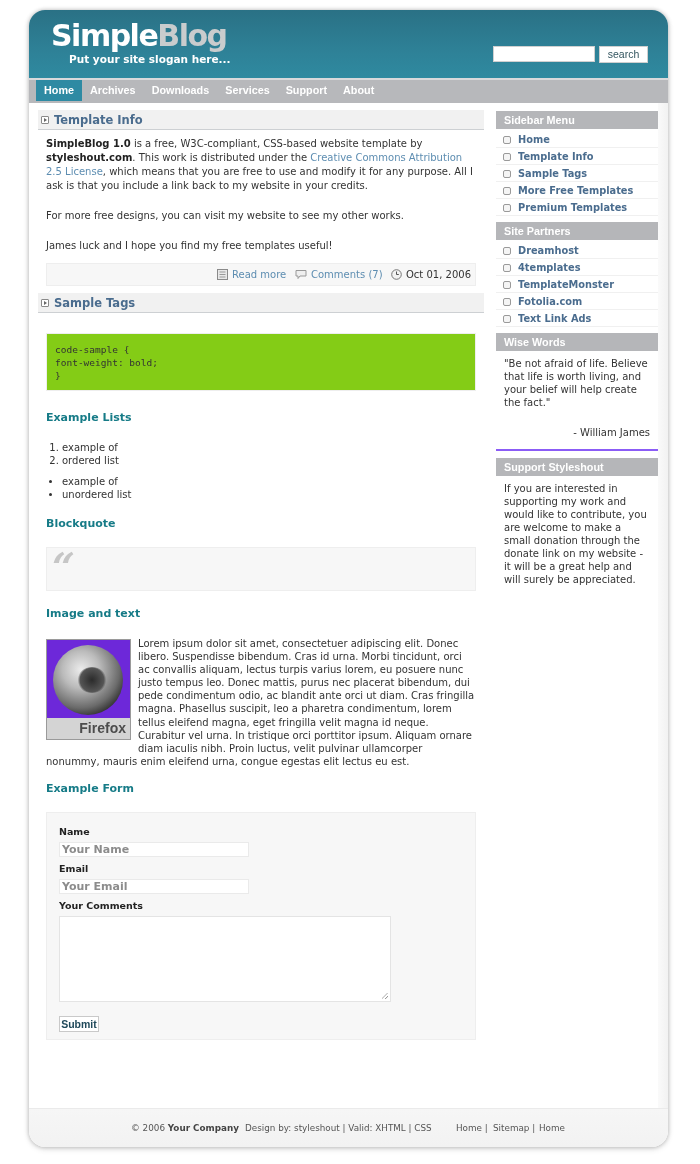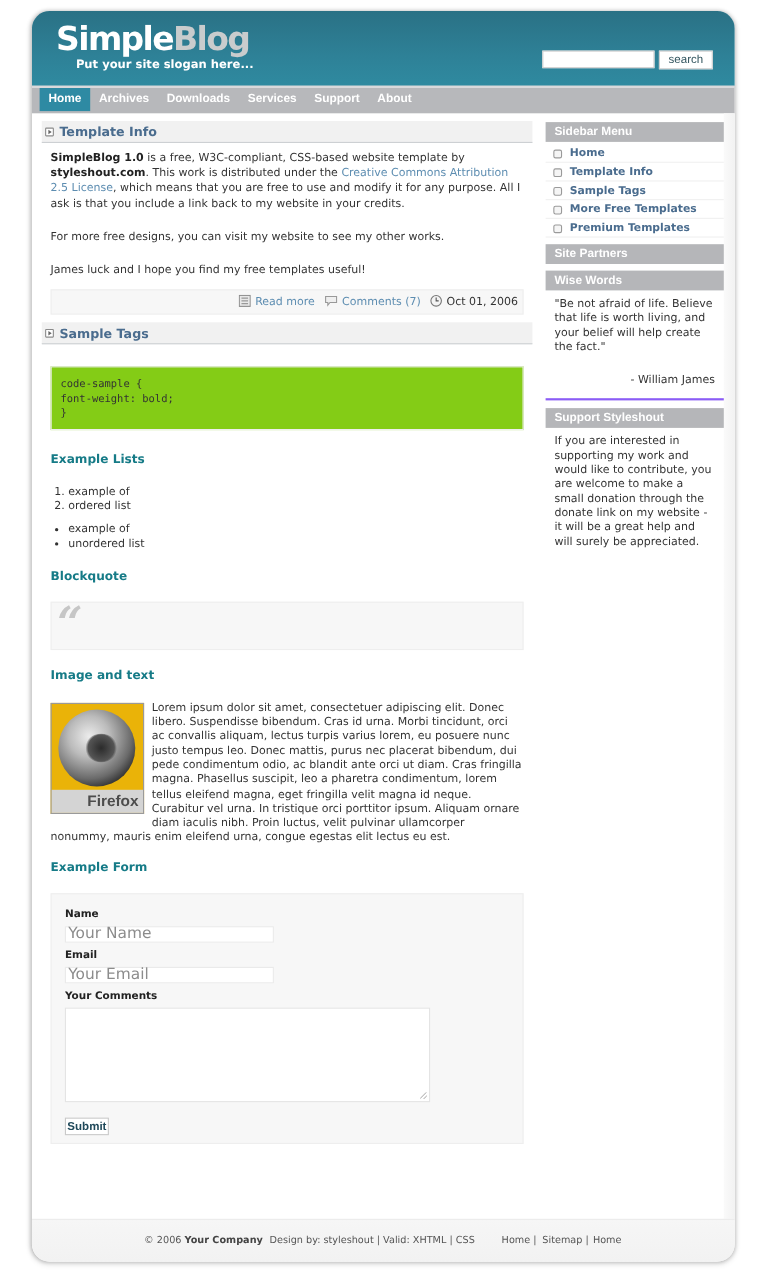--- a/index.html
+++ b/index.html
@@ -76,41 +76,41 @@
   ol, ul { margin-left: 24px; line-height: 13px; color: #333; }
   .quote {
     position: relative; margin-left: 8px; width: 430px; height: 44px; background: #f7f7f7; border: 1px solid #eeeeee;
     padding: 7px 8px 0 31px; line-height: 13px;
   }
   .quote .qmark {
     position: absolute; left: 5px; top: -4px; font-family: "DejaVu Serif", serif; font-style: italic; font-weight: bold;
     font-size: 40px; color: #c6c6c6; line-height: 46px;
   }
   .imgbox {
-    float: left; width: 85px; height: 101px; border: 1px solid #9a9a9a; margin: 2px 7px 2px 8px; position: relative; background: #eab308;
+    float: left; width: 85px; height: 101px; border: 1px solid #9a9a9a; margin: 2px 7px 2px 8px; position: relative; background: #6d28d9;
   }
   .imgbox .globe {
     position: absolute; left: 6px; top: 5px; width: 70px; height: 70px; border-radius: 50%;
     background: radial-gradient(circle at 40% 35%, #ececec 0%, #bbbbbb 30%, #6b6b6b 62%, #2a2a2a 80%, #000 100%);
   }
   .imgbox .globe::after {
     content: ""; position: absolute; left: 24px; top: 22px; width: 30px; height: 26px; border-radius: 50%;
     background: radial-gradient(circle at 50% 50%, #2b2b2b 0%, #555 60%, transparent 72%);
   }
   .imgbox .lbl {
     position: absolute; left: 0; bottom: 0; width: 83px; height: 21px; background: #d4d4d4;
     color: #4c4c4c; font-family: "Liberation Sans", sans-serif; font-weight: bold; font-size: 14px; text-align: right; padding-right: 4px; line-height: 21px;
   }
   .formbox {
     margin-left: 8px; width: 430px; height: 228px; background: #f7f7f7; border: 1px solid #eeeeee; position: relative;
   }
   .formbox label { position: absolute; left: 12px; font-weight: bold; font-size: 9.5px; color: #222; }
   .formbox .inp {
     position: absolute; left: 12px; width: 190px; height: 15px; background: #fff; border: 1px solid #eaeaea;
-    font-size: 14px; line-height: 13px; color: #8c8c8c; padding-left: 2px;
+    font-size: 11px; line-height: 13px; color: #8c8c8c; padding-left: 2px; font-weight: bold;
   }
   .formbox .ta {
     position: absolute; left: 12px; top: 103px; width: 332px; height: 86px; background: #fff; border: 1px solid #e4e4e4;
   }
   .formbox .ta .grip {
     position: absolute; right: 2px; bottom: 2px; width: 6px; height: 6px;
     background: linear-gradient(135deg, transparent 40%, #9a9a9a 45%, transparent 55%, transparent 70%, #9a9a9a 75%, transparent 85%);
   }
   .formbox .submit {
     position: absolute; left: 12px; top: 203px; width: 40px; height: 16px; background: #fff; border: 1px solid #c9c9c9;
@@ -248,20 +248,27 @@
     <div class="sb-title">Sidebar Menu</div>
     <ul class="sb-list" style="margin-top:2px;">
       <li><span class="box"></span><span>Home</span></li>
       <li><span class="box"></span><span>Template Info</span></li>
       <li><span class="box"></span><span>Sample Tags</span></li>
       <li><span class="box"></span><span>More Free Templates</span></li>
       <li><span class="box"></span><span>Premium Templates</span></li>
     </ul>
 
     <div class="sb-title" style="margin-top:6px;">Site Partners</div>
+    <ul class="sb-list" style="margin-top:2px;">
+      <li><span class="box"></span><span>Dreamhost</span></li>
+      <li><span class="box"></span><span>4templates</span></li>
+      <li><span class="box"></span><span>TemplateMonster</span></li>
+      <li><span class="box"></span><span>Fotolia.com</span></li>
+      <li><span class="box"></span><span>Text Link Ads</span></li>
+    </ul>
 
     <div class="sb-title" style="margin-top:6px;">Wise Words</div>
     <p class="sb-text">"Be not afraid of life. Believe that life is worth living, and your belief will help create the fact."</p>
     <p class="sb-right" style="margin-top:17px; padding-bottom:9px; border-bottom:2px solid #8b5cf6;">- William James</p>
 
     <div class="sb-title" style="margin-top:7px;">Support Styleshout</div>
     <p class="sb-text">If you are interested in supporting my work and would like to contribute, you are welcome to make a small donation through the donate link on my website - it will be a great help and will surely be appreciated.</p>
   </div>
 
   <div id="footer">

